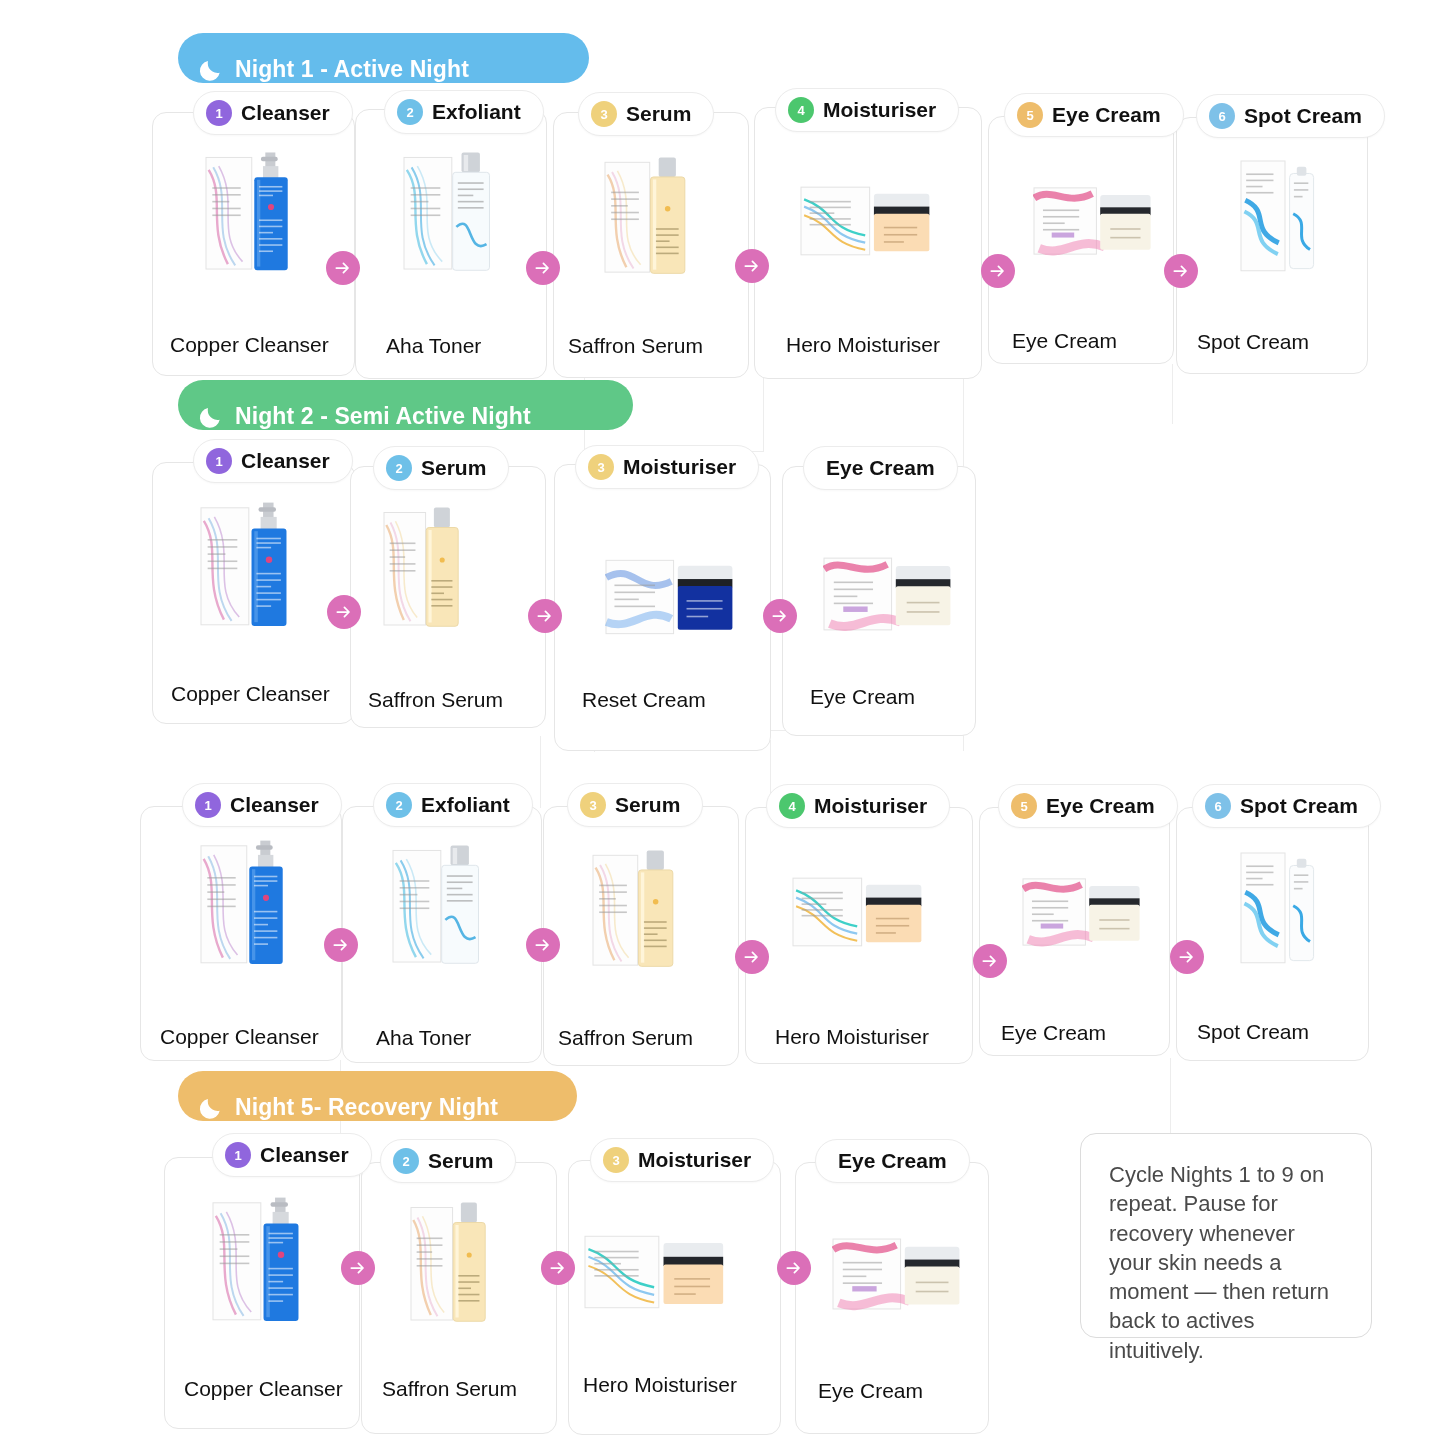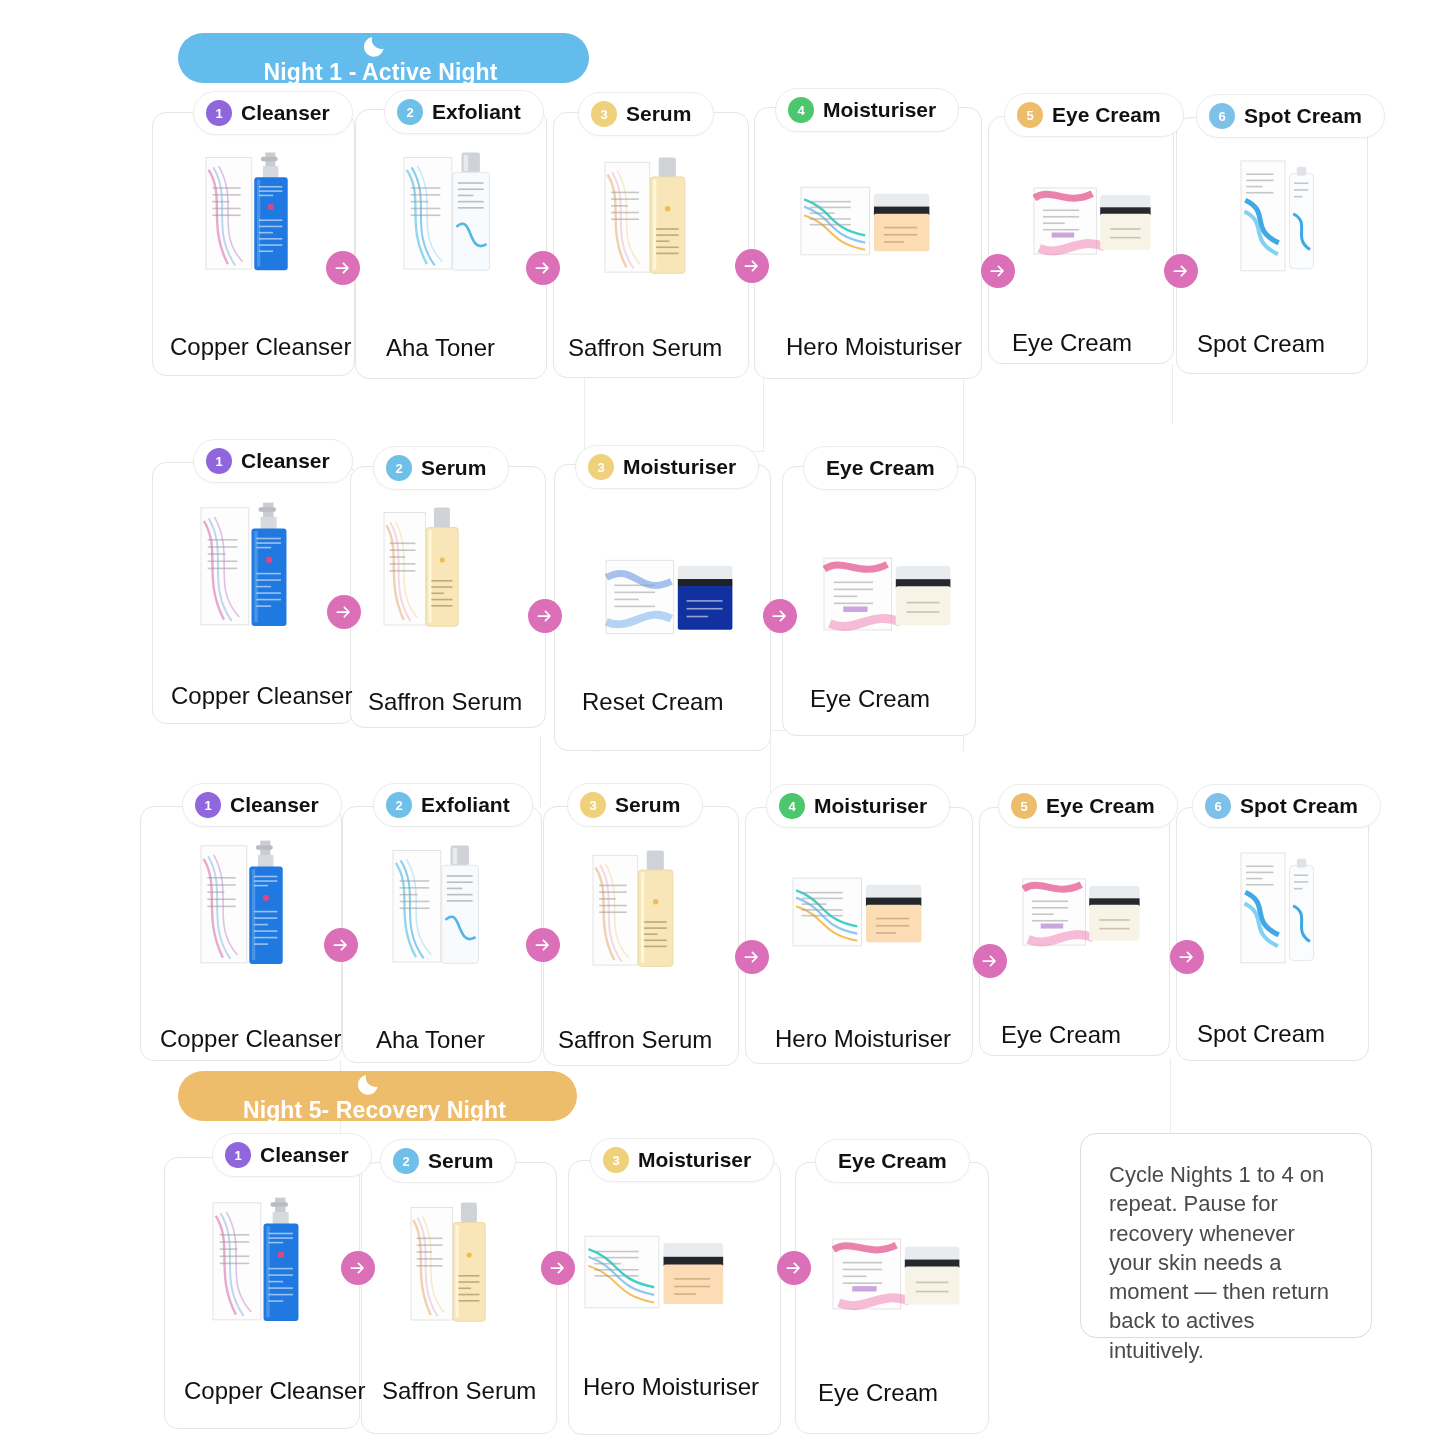--- a/index.html
+++ b/index.html
@@ -10,31 +10,30 @@
     font-family:"Liberation Sans","DejaVu Sans",sans-serif;
     overflow:hidden;
     position:relative;
     -webkit-font-smoothing:antialiased;
   }
   #stage{position:absolute;inset:0;}
 
   
   .night-banner{
     position:absolute;
-    display:flex;align-items:center;
+    display:flex;align-items:flex-end;
     height:50px;
     border-radius:26px;
     padding:0 26px 0 20px;
     color:#ffffff;
     font-size:23px;
     font-weight:600;
     letter-spacing:.1px;
     z-index:40;
     white-space:nowrap;
-    flex-direction:column;
   }
   .night-banner .moon{
     display:inline-block;width:26px;height:26px;margin-right:11px;flex:0 0 auto;
   }
   .night-banner .moon svg{display:block;}
 
   
   .card{
     position:absolute;
     background:#ffffff;
@@ -63,21 +62,21 @@
   .pill.nobadge{padding:0 22px 0 22px;}
   .pill .badge{
     width:26px;height:26px;border-radius:50%;
     display:flex;align-items:center;justify-content:center;
     color:#ffffff;font-size:13px;font-weight:600;
     margin-right:9px;flex:0 0 auto;
   }
 
   .prodname{
     position:absolute;
-    font-size:24px;
+    font-size:21px;
     color:#111111;
     font-weight:400;
     white-space:nowrap;
     z-index:25;
   }
 
   
   .shot{position:absolute;z-index:22;}
   .shot svg{display:block;}
 
@@ -313,20 +312,28 @@
         <rect x="6.16" y="31.92" width="27.28" height="1.6" fill="#9a9a9a" opacity=".55"></rect>
         <rect x="49.6" y="13.44" width="24" height="95.2" rx="4" fill="#fbfcfd" stroke="#e2e8ec"></rect>
         <rect x="56.8" y="6.72" width="9.600000000000001" height="8.96" rx="2" fill="#dfe3e7"></rect>
         <path d="M53.2 53.76 C 71.2 62.720000000000006, 52 78.39999999999999, 70 89.60000000000001" fill="none" stroke="#3aa9e5" stroke-width="3"></path>
         <rect x="53.92" y="22.400000000000002" width="14.399999999999999" height="1.6" fill="#9a9a9a" opacity=".55"></rect>
         <rect x="53.92" y="29.12" width="14.399999999999999" height="1.6" fill="#9a9a9a" opacity=".55"></rect>
         <rect x="53.92" y="35.84" width="8.639999999999999" height="1.6" fill="#9a9a9a" opacity=".55"></rect>
       </svg>
     </div>
     <div class="prodname" style="left: 1197px; top: 330px;">Spot Cream</div>
+    <div class="night-banner" style="left: 178px; top: 380px; min-width: 409px; background: rgb(95, 200, 135);">
+      <span class="moon">
+        <svg viewBox="0 0 24 24" width="26" height="26">
+          <path d="M20 14.5A9 9 0 0 1 9.2 3.7 9.2 9.2 0 1 0 20 14.5z" fill="#ffffff"></path>
+        </svg>
+      </span>
+      <span>Night 2 - Semi Active Night</span>
+    </div>
     <div class="card" style="left: 152px; top: 462px; width: 203px; height: 262px;"></div>
     <div class="pill" style="left: 193px; top: 439px;">
       <span class="badge" style="background: rgb(144, 102, 221);">1</span>
       <span>Cleanser</span>
     </div>
     <div class="shot" style="left: 200px; top: 500px; width: 92px; height: 130px;">
       <svg width="92" height="130" viewBox="0 0 92 130" xmlns="http://www.w3.org/2000/svg">
         <rect x="1" y="7.8" width="47.84" height="117" fill="#fdfdfd" stroke="#e3e3e3" stroke-width="1"></rect>
         <path d="M3.8272000000000004 20.8 C 21.528000000000002 49.4, 2.3920000000000003 78, 23.92 119.60000000000001" fill="none" stroke="#e49ac4" stroke-width="2.4" opacity=".85"></path>
         <path d="M8.6112 18.200000000000003 C 28.704 52, 5.7408 83.2, 31.574400000000004 120.9" fill="none" stroke="#9fc6e8" stroke-width="2" opacity=".7"></path>
@@ -754,15 +761,15 @@
         <rect x="20.28" y="50.160000000000004" width="24.336000000000002" height="5.32" fill="#b47fd0" opacity=".7"></rect>
         <rect x="72.80000000000001" y="10.64" width="54.6" height="15.200000000000001" rx="3" fill="#e9ecef"></rect>
         <rect x="72.80000000000001" y="23.56" width="54.6" height="8.36" fill="#25282d"></rect>
         <rect x="72.80000000000001" y="30.400000000000002" width="54.6" height="38" rx="2" fill="#f7f3e6"></rect>
         <rect x="83.72000000000001" y="45.6" width="32.76" height="1.6" fill="#a79b80" opacity=".55"></rect>
         <rect x="83.72000000000001" y="54.72" width="32.76" height="1.6" fill="#a79b80" opacity=".55"></rect>
       </svg>
     </div>
     <div class="prodname" style="left: 818px; top: 1379px;">Eye Cream</div>
     <div class="note" style="left: 1080px; top: 1133px; width: 292px; height: 205px;">
-      <p>Cycle Nights 1 to 4 on repeat. Pause for recovery whenever your skin needs a moment — then return back to actives intuitively.</p>
+      <p>Cycle Nights 1 to 9 on repeat. Pause for recovery whenever your skin needs a moment — then return back to actives intuitively.</p>
     </div>
   </div>
 
 </body></html>

